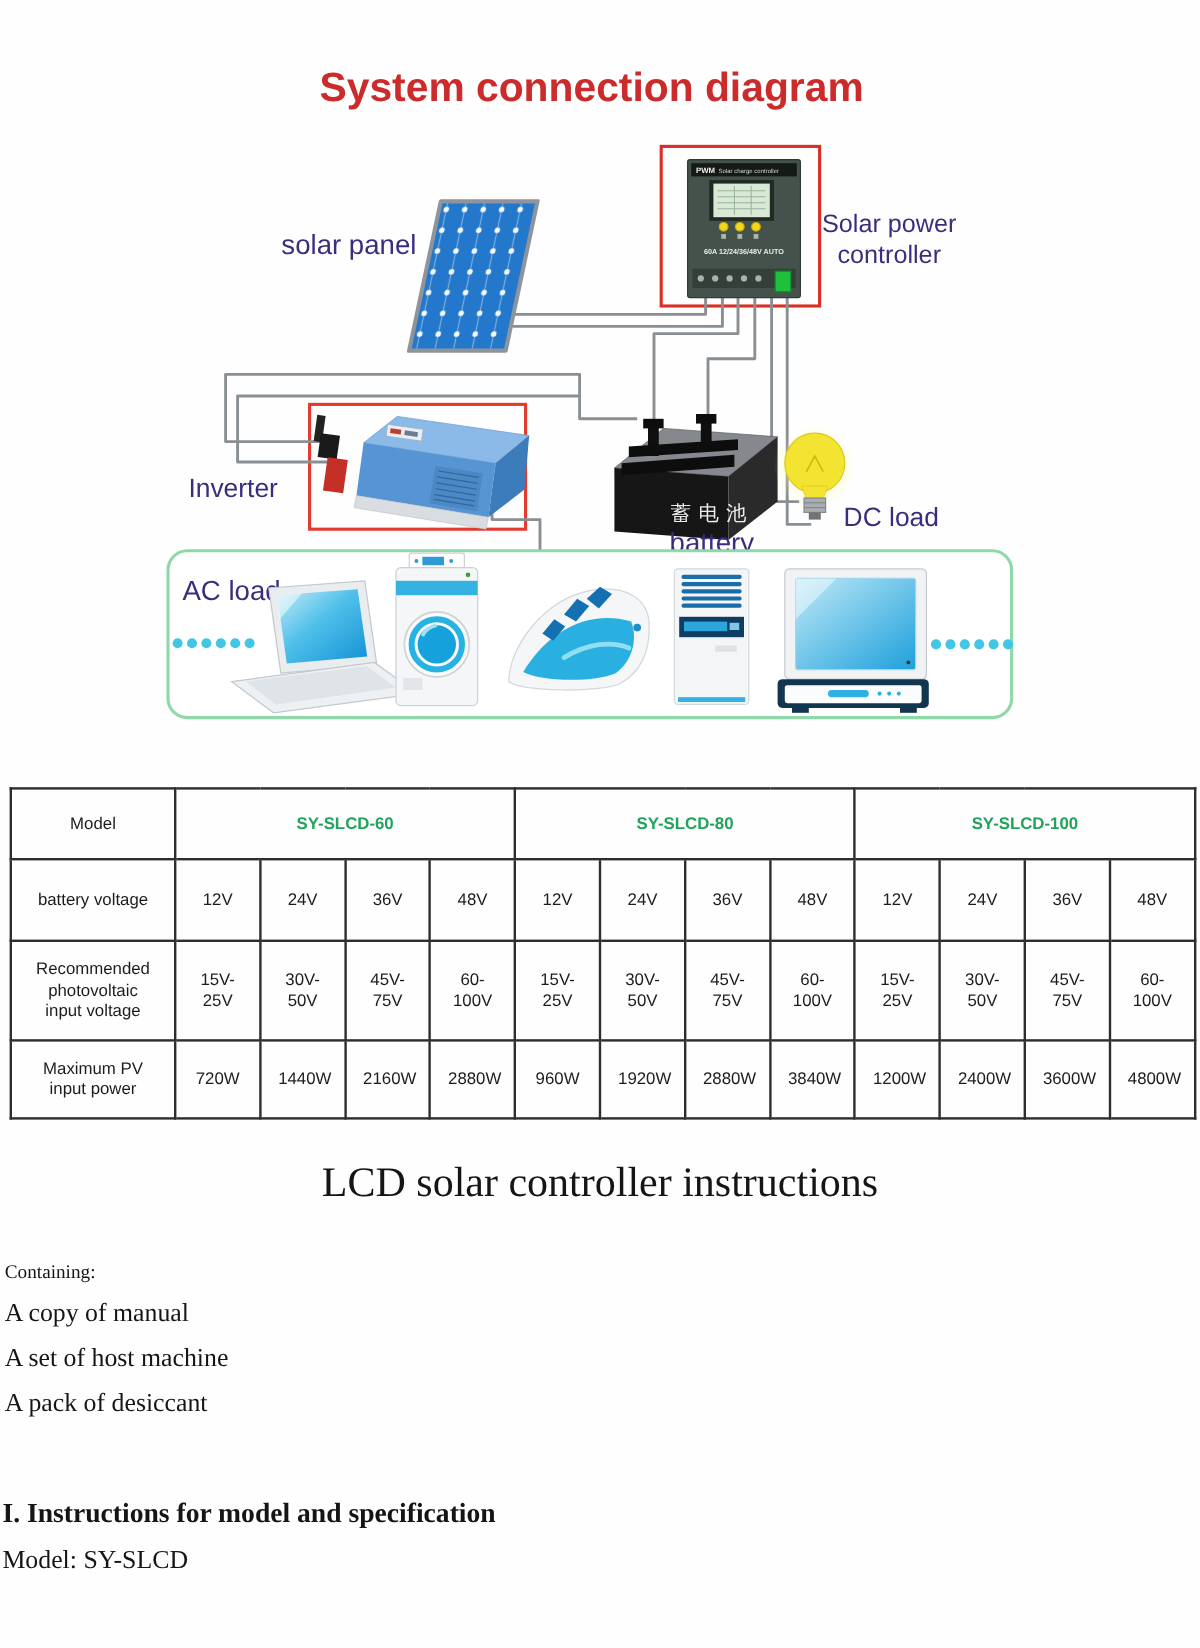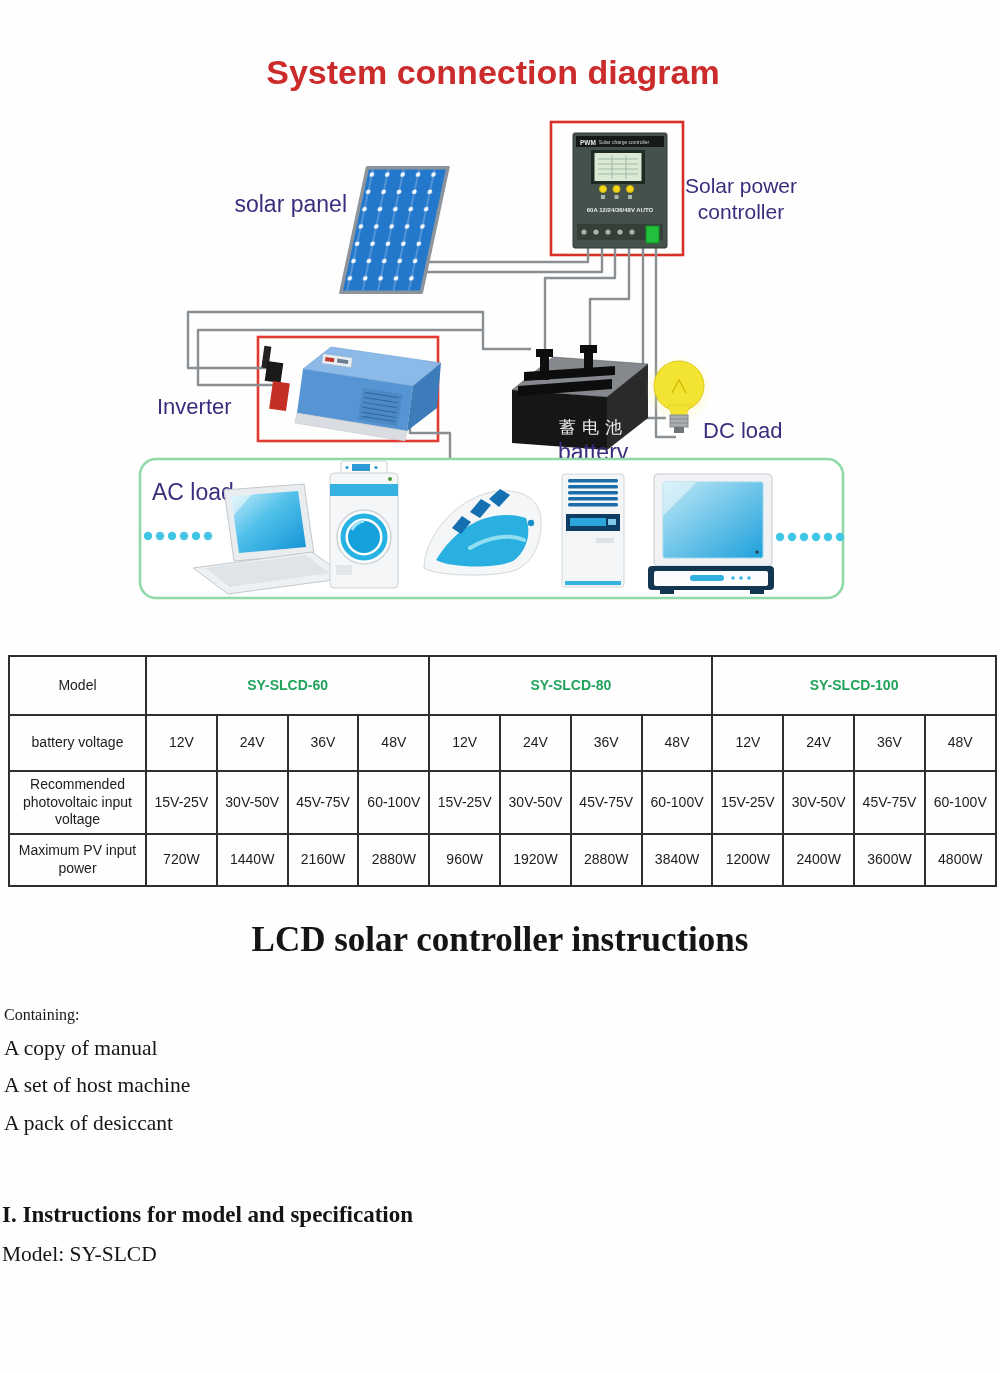--- a/index.html
+++ b/index.html
@@ -3,30 +3,30 @@
 <meta charset="utf-8">
 <style>
   html,body{margin:0;padding:0;background:#fff;}
   .page{position:relative;width:1000px;height:1373px;background:#fefefe;overflow:hidden;
         font-family:"Liberation Serif",serif;color:#151515;}
   svg text{font-family:"Liberation Sans",sans-serif;}
 
   
   table.spec{border-collapse:collapse;table-layout:fixed;width:987px;margin:3px 0 0 8px;
              font-family:"Liberation Sans",sans-serif;color:#1c1c1c;}
-  table.spec td{border:2px solid #2e2e2e;text-align:center;vertical-align:middle;padding:4px;
+  table.spec td{border:2px solid #2e2e2e;text-align:center;vertical-align:middle;padding:14px;
                 font-size:14px;line-height:1.25;}
   td.model-label{font-size:15px;}
   td.model-name{color:#21a35c;font-weight:bold;font-size:16px;}
-  tr.r-head{height:59px;} tr.r-batt{height:56px;} tr.r-pv{height:47px;} tr.r-pow{height:52px;}
+  tr.r-head{height:59px;} tr.r-batt{height:68px;} tr.r-pv{height:47px;} tr.r-pow{height:52px;}
   td.rowlab{font-size:13.5px;padding:0 4px;}
 
   
   .instr{margin-top:33px;}
-  .h-main{font-size:35px;font-weight:bold;text-align:center;margin:0 0 18px 0;}
+  .h-main{font-size:35px;font-weight:normal;text-align:center;margin:0 0 18px 0;}
   .para{font-size:21.5px;line-height:37px;text-align:justify;margin:0 8px 0 4px;}
   .containing{font-size:16px;margin:46px 0 6px 4px;}
   .citem{font-size:21.5px;line-height:37.5px;margin-left:4px;}
   .h-sec{font-size:23px;font-weight:bold;margin:60px 0 8px 2px;}
   .line{font-size:21.5px;line-height:37px;margin-left:2px;}
 </style>
 </head>
 <body>
 
 <div class="page">

